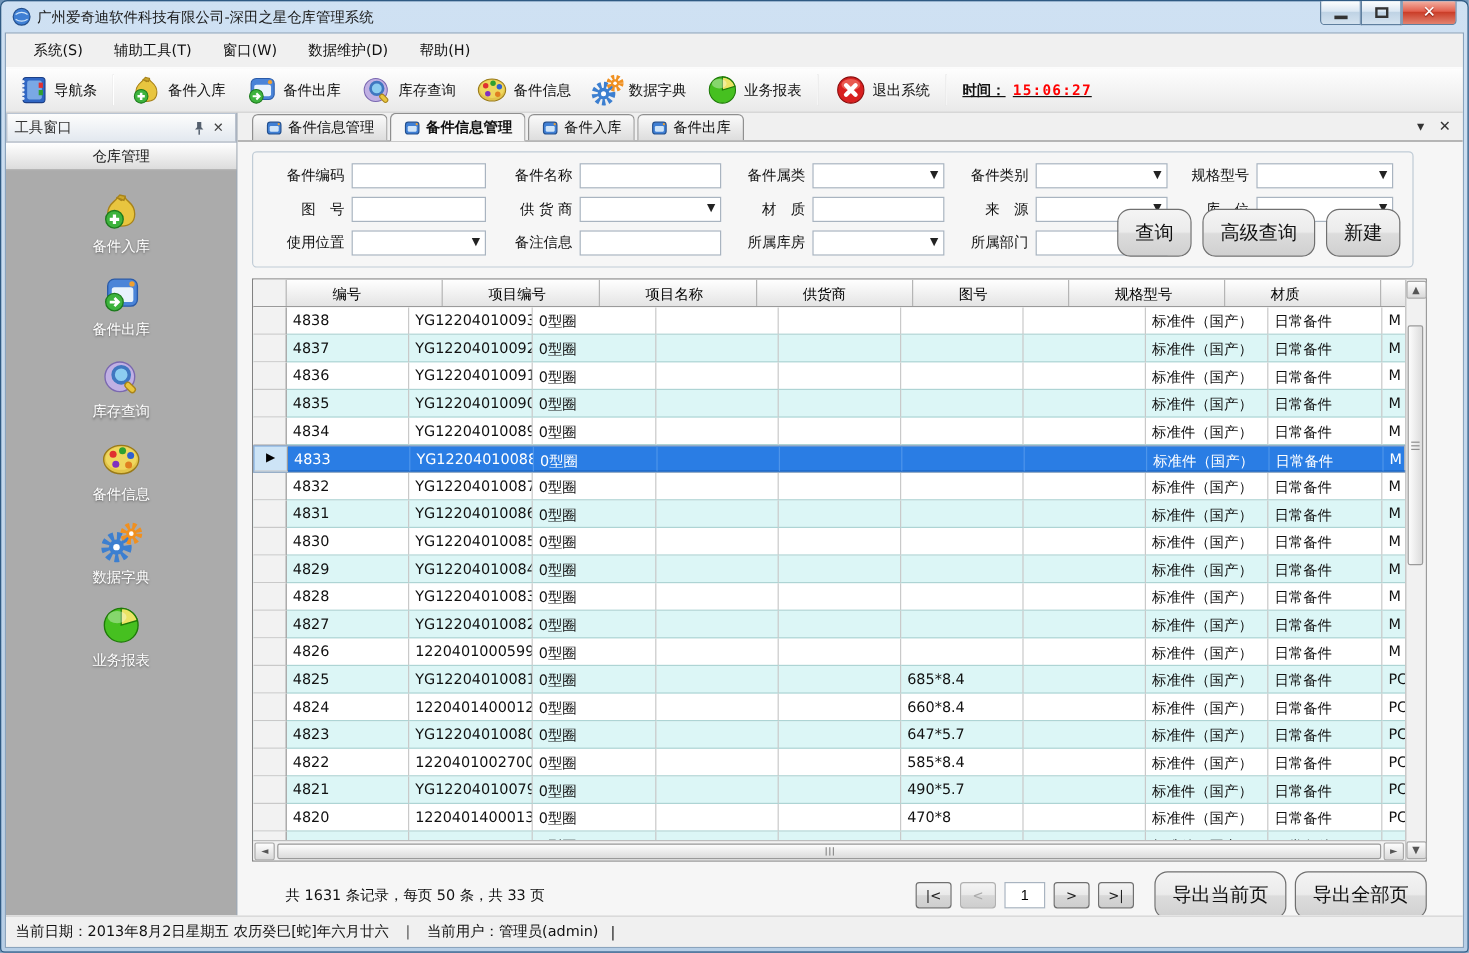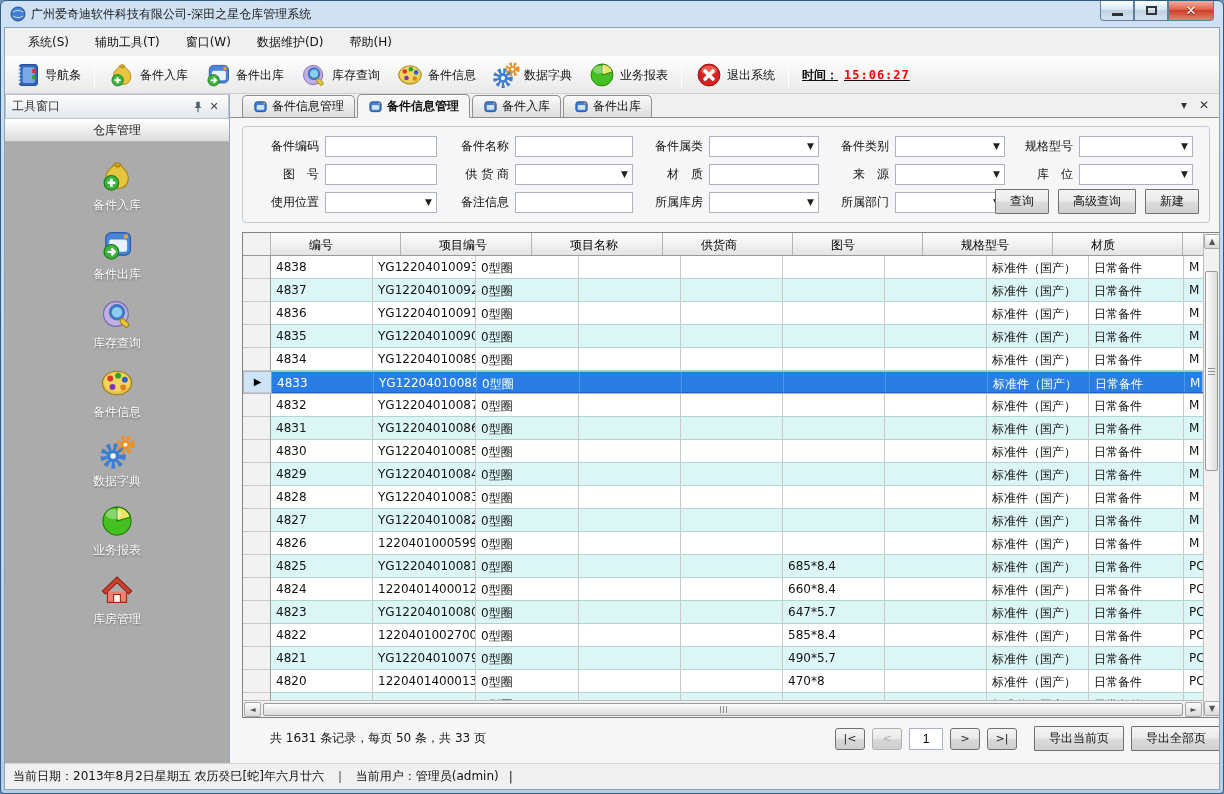--- a/index.html
+++ b/index.html
@@ -34,21 +34,21 @@
     background:linear-gradient(#fefefe,#e9e9e9); border-top:1px solid #fff; border-bottom:1px solid #cfcfcf; }
   .tb-item { display:flex; align-items:center; gap:4px; padding:2px 8px; height:34px; border-radius:3px; }
   .tb-sep { width:1px; height:26px; background:#c4c4c4; border-right:1px solid #fff; margin:0 5px; }
   .tb-time { display:flex; align-items:center; gap:6px; padding:0 8px; font-weight:bold;text-decoration:underline; }
   .tb-time .tval { color:#ff0000; font-family:"DejaVu Sans Mono","Liberation Mono",monospace; letter-spacing:1px; }
 
   
   .main { flex:1; display:flex; overflow:hidden; }
 
   
-  .sidebar { width:225px; display:flex; flex-direction:column; border-right:1px solid #98a8b8; background:#ababab; }
+  .sidebar { width:193px; display:flex; flex-direction:column; border-right:1px solid #98a8b8; background:#ababab; }
   .sb-title { height:25px; background:linear-gradient(#fdfdfd,#e2e8ef); border:1px solid #b9c4d2;
     display:flex; align-items:center; padding:0 6px; color:#333; }
   .sb-title .sp { flex:1; }
   .sb-tbtn { width:16px; height:16px; display:flex; align-items:center; justify-content:center; color:#444; font-size:11px; }
   .sb-section { height:23px; background:linear-gradient(#ffffff,#dcdcdc); border-bottom:1px solid #b5b5b5;
     display:flex; align-items:center; justify-content:center; color:#222; }
   .sb-body { flex:1; display:flex; flex-direction:column; align-items:center; padding-top:16px; gap:13px; overflow:hidden; }
   .sb-item { display:flex; flex-direction:column; align-items:center; gap:3px; width:120px; cursor:pointer; }
   .sb-item .lbl { color:#fff; text-shadow:0 1px 2px rgba(0,0,0,.45); }
 
@@ -67,22 +67,22 @@
   
   .searchbox { width:968px; border:1px solid #c0ccd6; border-radius:4px; padding:9px 10px 9px 12px; position:relative; }
   .sgrid { display:grid; grid-template-columns:64px 112px 66px 118px 64px 110px 64px 110px 62px 114px;
     column-gap:6px; row-gap:7px; align-items:center; }
   .flabel { text-align:right; color:#111; white-space:nowrap; }
   .txt, .sel { height:21px; border:1px solid #a9b4c0; background:#fff; width:100%; }
   .txt { padding:0 4px; font-family:inherit; font-size:12px; }
   .sel { position:relative; }
   .sel .arr { position:absolute; right:4px; top:4px; font-size:9px; color:#222; }
   .formbtns { position:absolute; right:10px; bottom:8px; display:flex; gap:9px; }
-  .btn { height:25px; padding:0 14px; border:1px solid #707070; border-radius:1px; color:#111;
-    background:linear-gradient(#f4f4f4,#ebebeb 48%,#dcdcdc 52%,#d0d0d0); white-space:nowrap; font-size:12px; }
+  .btn { height:40px; padding:0 14px; border:1px solid #707070; border-radius:11px; color:#111;
+    background:linear-gradient(#f4f4f4,#ebebeb 48%,#dcdcdc 52%,#d0d0d0); white-space:nowrap; font-size:16px; }
 
   
   .tablewrap { width:979px; margin-top:9px; border:1px solid #828282; background:#fff; display:flex; height:486px; }
   .tleft { flex:1; display:flex; flex-direction:column; overflow:hidden; }
   .tgrid-row { display:grid; grid-template-columns:28px 102px 103px 103px 102px 102px 102px 102px 102px 95px 21px; }
   .thead { height:23px; background:linear-gradient(#ffffff,#e4e4e4); border-bottom:1px solid #9a9a9a;gap:28px; }
   .thead .hc { border-right:1px solid #b5b5b5; padding:4px 0 0 10px; overflow:hidden; white-space:nowrap; color:#000; }
   .thead .hc0 { padding:0; }
   .tbody { height:445px; overflow:hidden; }
   .trow { height:23px; background:#fff; }
@@ -345,30 +345,20 @@
             <div class="sb-item">
               <span class="icon">
                 <svg width="36" height="36" viewBox="0 0 32 32">
                   <circle cx="16" cy="16" r="12.5" fill="#46c020" stroke="#1e7a08"></circle>
     <path d="M16 16V3.5A12.5 12.5 0 0 1 28 12.5Z" fill="#ece364" stroke="#1e7a08"></path>
     <ellipse cx="13" cy="10" rx="7" ry="4.5" fill="#ffffff" opacity="0.35"></ellipse>
                 </svg>
               </span>
               <span class="lbl">业务报表</span>
             </div>
-            <div class="sb-item">
-              <span class="icon">
-                <svg width="36" height="36" viewBox="0 0 32 32">
-                  <path d="M3 17 16 4.5 29 17l-2.6 2.6L16 9.5 5.6 19.6Z" fill="#d04030" stroke="#8a2010"></path>
-    <path d="M7.5 17.5V27h17v-9.5" fill="#ef8070" stroke="#a02818"></path>
-    <rect x="13" y="20" width="6" height="7" fill="#fff" stroke="#a02818"></rect>
-                </svg>
-              </span>
-              <span class="lbl">库房管理</span>
-            </div>
           </div>
       </div>
 
       <div class="content">
         <div class="tabstrip" id="tabstrip">
           <div class="tab">
               <span class="icon">
                 <svg width="15" height="15" viewBox="0 0 16 16">
                   <rect x="2" y="3" width="12" height="10.5" rx="2.5" fill="#3f7fd4" stroke="#24508e"></rect>
     <rect x="4" y="6.5" width="8" height="5" rx="1" fill="#cfe4f8"></rect>

